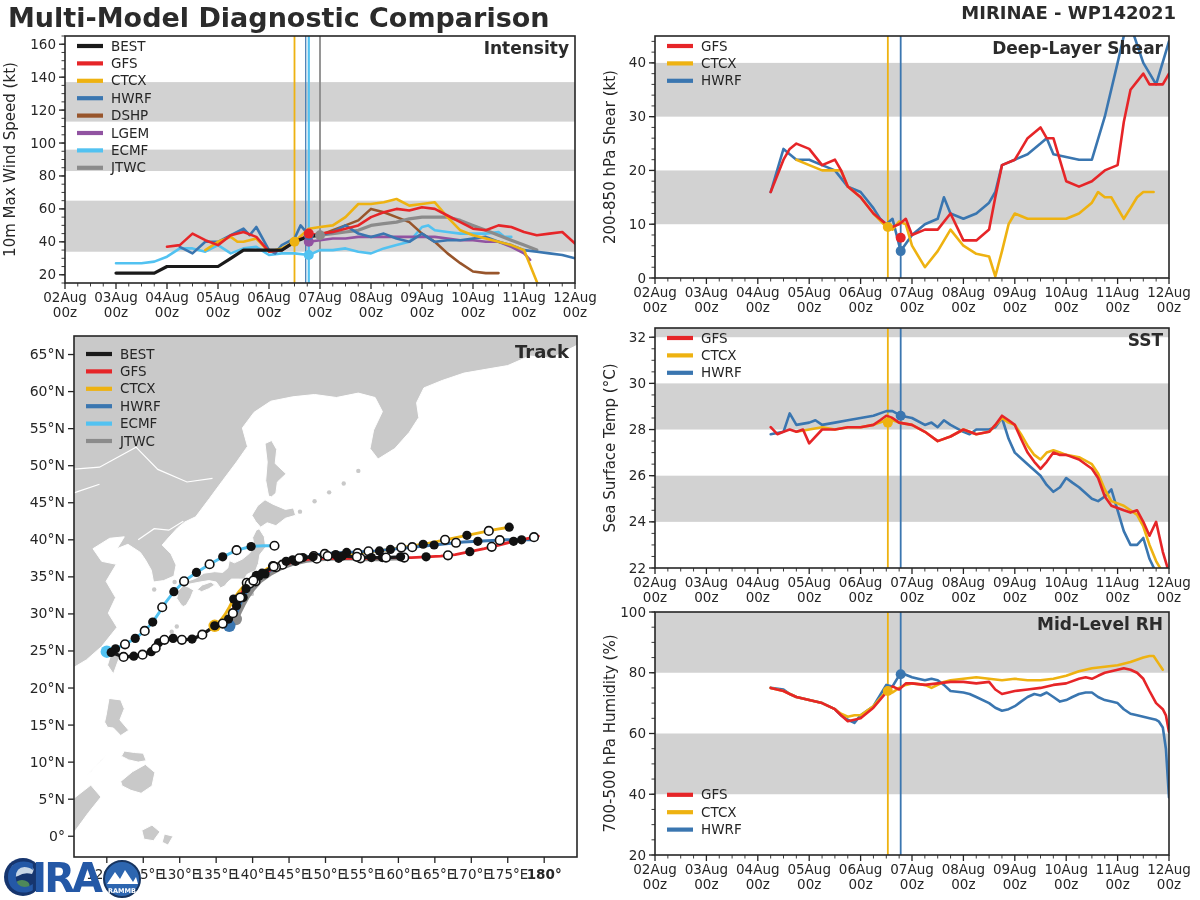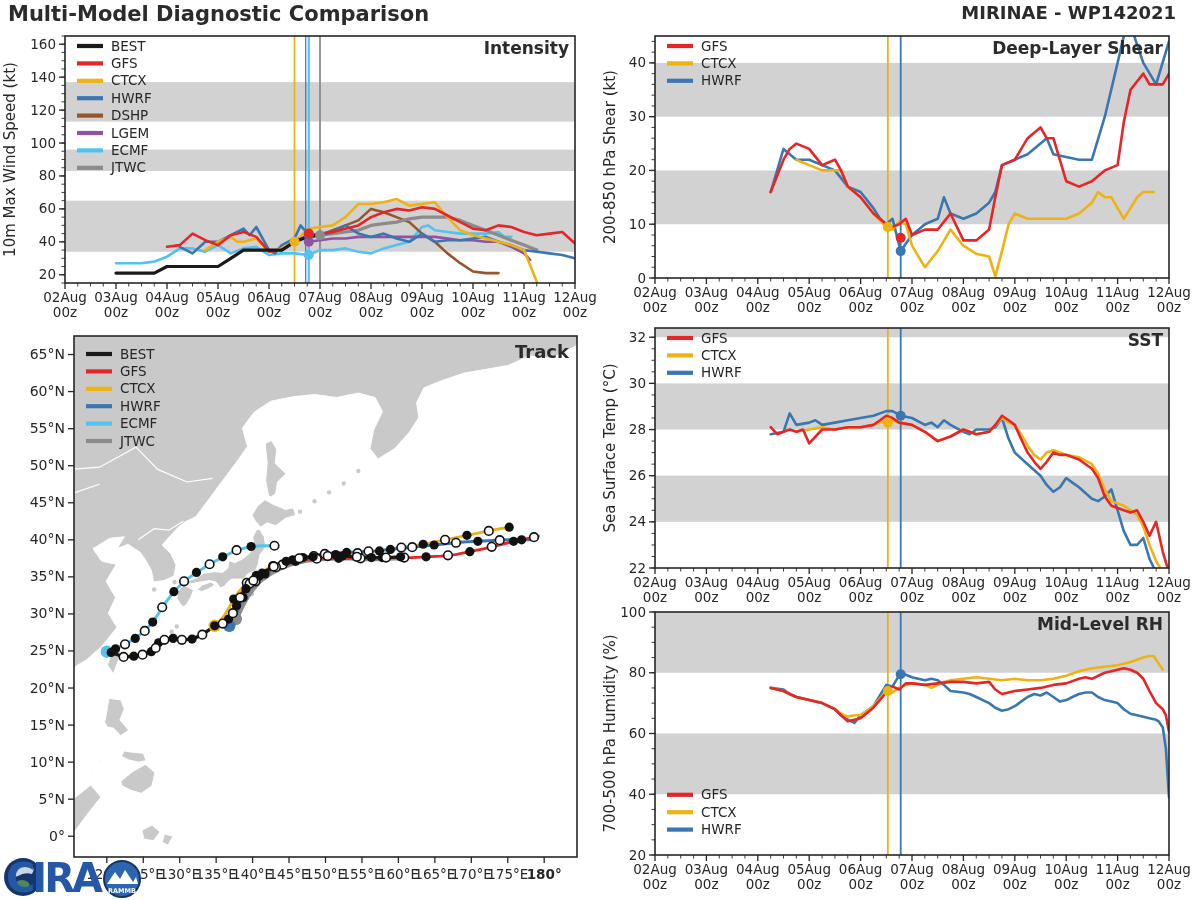--- a/index.html
+++ b/index.html
@@ -1,18 +1,18 @@
 <!DOCTYPE html>
 <html><head>
 <meta charset="utf-8">
 <style>
   html,body{margin:0;padding:0;background:#fff;}
   .page{position:relative;width:1200px;height:900px;background:#ffffff;overflow:hidden;
         font-family:"DejaVu Sans","Liberation Sans",sans-serif;}
-  .title-left{position:absolute;left:8px;top:2px;font-size:21px;font-weight:bold;color:#2b2b2b;}
+  .title-left{position:absolute;left:8px;top:2px;font-size:27px;font-weight:bold;color:#2b2b2b;}
   .title-right{position:absolute;right:24px;top:2px;font-size:18px;font-weight:bold;color:#2b2b2b;}
   svg{position:absolute;display:block;}
   #svg-intensity{left:0;top:30px;}
   #svg-track{left:0;top:316px;}
   #svg-shear{left:600px;top:30px;}
   #svg-sst{left:600px;top:316px;}
   #svg-rh{left:600px;top:600px;}
   .logo{position:absolute;left:2px;top:846px;width:150px;height:54px;text-align:center;}
 </style>
 </head>

